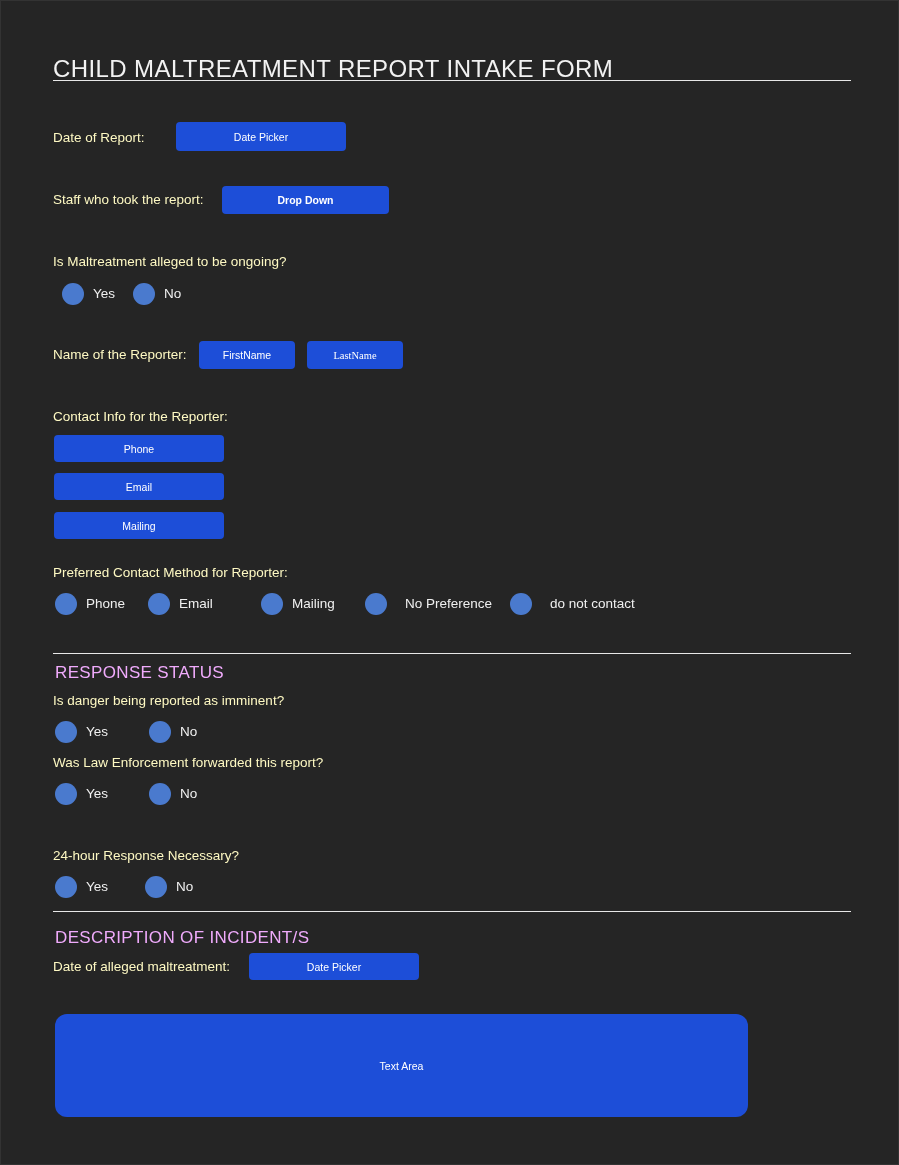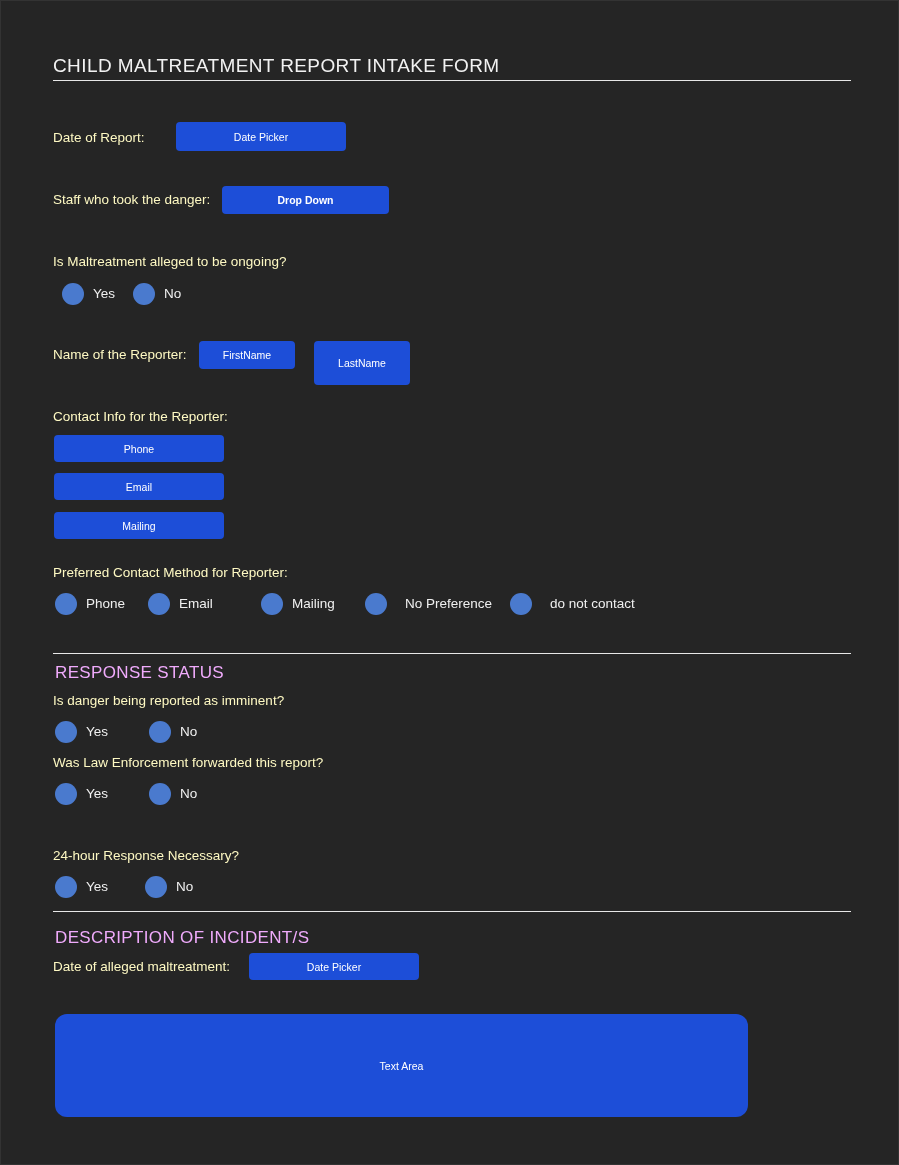--- a/index.html
+++ b/index.html
@@ -27,21 +27,21 @@
     top: 0;
     width: 798px;
     height: 100%;
   }
 
   
   .form-title {
     position: absolute;
     left: 0;
     top: 54px;
-    font-size: 19px;
+    font-size: 24px;
     letter-spacing: 0.4px;
     color: #f2f2f2;
     font-weight: 400;
     white-space: nowrap;
   }
   .rule {
     position: absolute;
     left: 0;
     width: 798px;
     height: 1px;
@@ -120,38 +120,38 @@
 
 <div class="page">
   <div class="form-inner">
 
     <div class="form-title">CHILD MALTREATMENT REPORT INTAKE FORM</div>
     <div class="rule rule-title"></div>
 
     <div class="lbl" style="left:0; top:130px;">Date of Report:</div>
     <button class="widget" style="left:123px; top:121px; width:170px; height:29px;">Date Picker</button>
 
-    <div class="lbl" style="left:0; top:192px;">Staff who took the danger:</div>
+    <div class="lbl" style="left:0; top:192px;">Staff who took the report:</div>
     <button class="widget" style="left:169px; top:185px; width:167px; height:28px;font-weight:bold;">Drop Down</button>
 
     <div class="lbl" style="left:0; top:254px;">Is Maltreatment alleged to be ongoing?</div>
     <div class="radio-group" style="left:0; top:282px;">
       <div class="radio-item" style="left:9px; top:0;">
         <span class="radio-dot"></span>
         <span class="radio-label">Yes</span>
       </div>
       <div class="radio-item" style="left:80px; top:0;">
         <span class="radio-dot"></span>
         <span class="radio-label">No</span>
       </div>
     </div>
 
     <div class="lbl" style="left:0; top:347px;">Name of the Reporter:</div>
     <button class="widget" style="left:146px; top:340px; width:96px; height:28px;">FirstName</button>
-    <button class="widget" style="left:261px; top:340px; width:96px; height:44px;">LastName</button>
+    <button class="widget" style="left:254px; top:340px; width:96px; height:28px;font-family:Liberation Serif, serif;">LastName</button>
 
     <div class="lbl" style="left:0; top:409px;">Contact Info for the Reporter:</div>
     <button class="widget" style="left:1px; top:434px; width:170px; height:27px;">Phone</button>
     <button class="widget" style="left:1px; top:472px; width:170px; height:27px;">Email</button>
     <button class="widget" style="left:1px; top:511px; width:170px; height:27px;">Mailing</button>
 
     <div class="lbl" style="left:0; top:565px;">Preferred Contact Method for Reporter:</div>
     <div class="radio-group" style="left:0; top:592px;">
       <div class="radio-item" style="left:2px; top:0;">
         <span class="radio-dot"></span>

